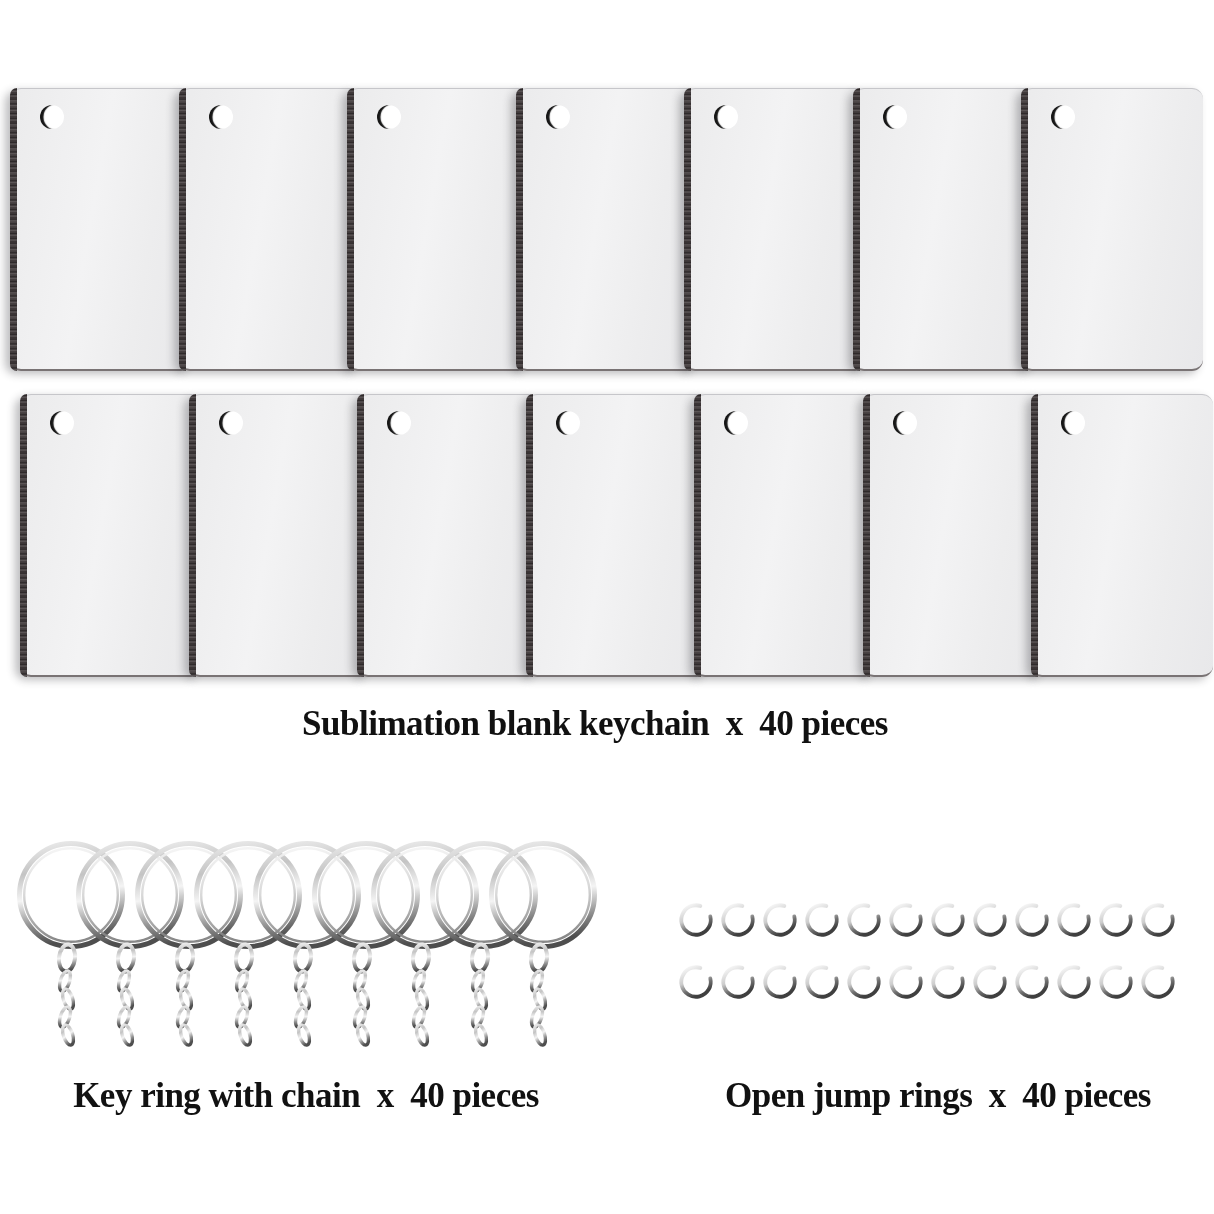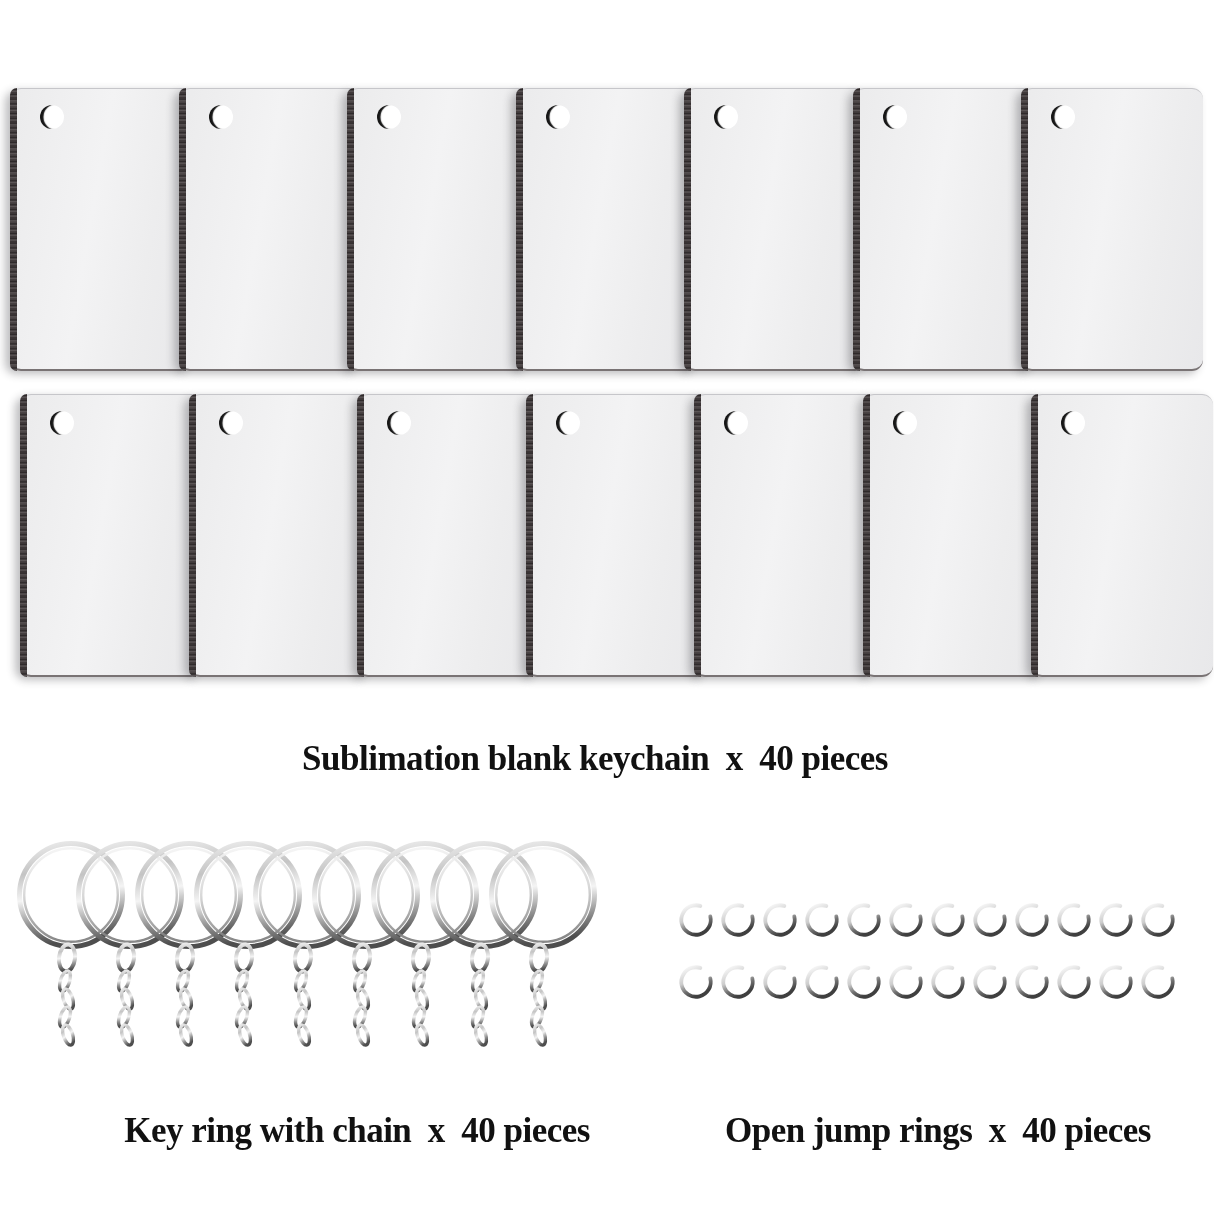--- a/index.html
+++ b/index.html
@@ -34,24 +34,24 @@
   
   .keyring-strip{position:absolute;left:12px;top:838px;display:flex;}
   .keyring{flex:0 0 118px;width:118px;height:212px;margin-right:-59px;}
   
   .jumpring-grid{position:absolute;left:677px;top:901px;display:flex;flex-direction:column;gap:24px;}
   .jumpring-row{display:flex;gap:4px;}
   .jumpring{width:38px;height:38px;}
   
   .kit-label{
     position:absolute;font-weight:bold;font-size:35px;letter-spacing:-0.5px;
-    color:#111111;text-align:center;white-space:pre;line-height:1.15;margin-top:35px;
+    color:#111111;text-align:center;white-space:pre;line-height:1.15;
   }
   #label-blanks{left:0;width:1190px;top:704px;}
-  #label-keyrings{left:2px;width:588px;top:1076px;text-align:right;}
+  #label-keyrings{left:12px;width:588px;top:1076px;}
   #label-jumprings{left:650px;width:576px;top:1076px;}
   .svg-defs{position:absolute;width:0;height:0;overflow:hidden;}
 </style>
 </head>
 <body>
 
 <svg class="svg-defs" aria-hidden="true">
   <defs>
     <linearGradient id="gMetal" x1="0" y1="0" x2="0.15" y2="1">
       <stop offset="0" stop-color="#ededed"></stop>

